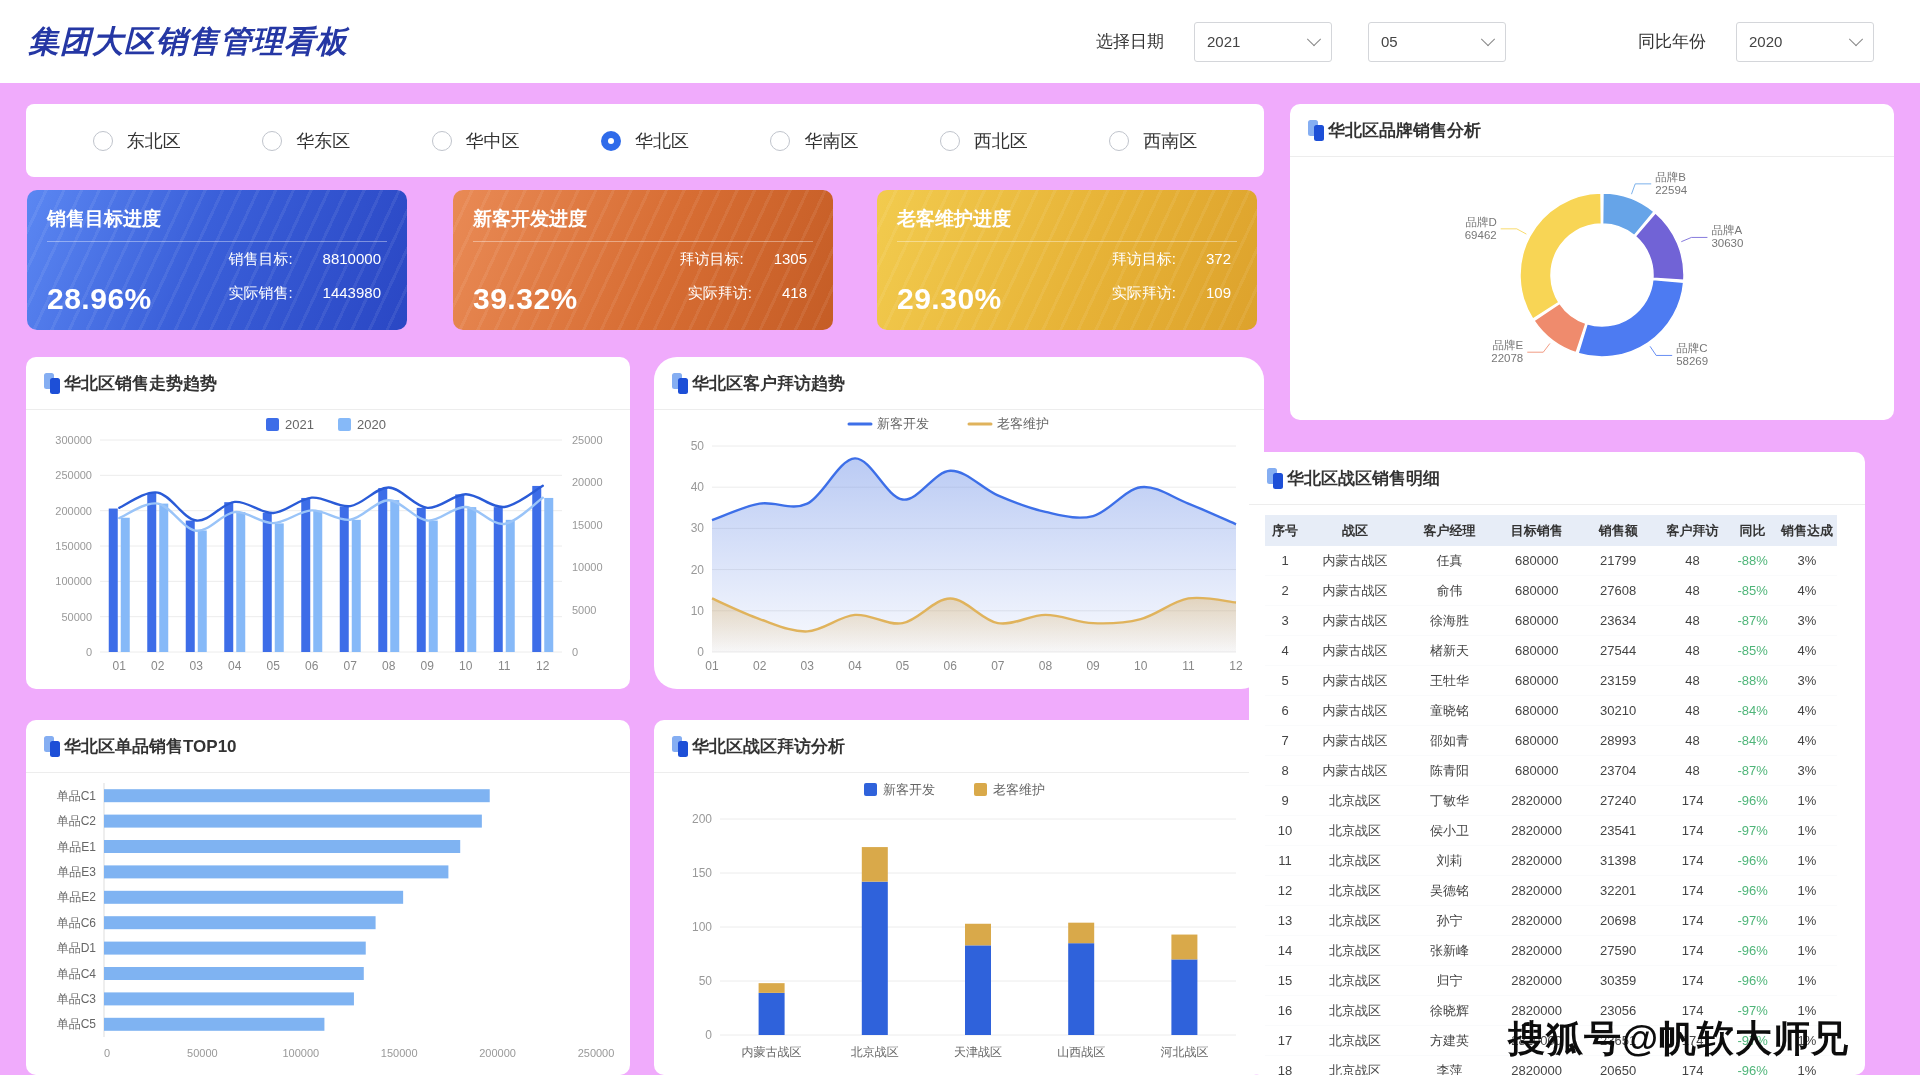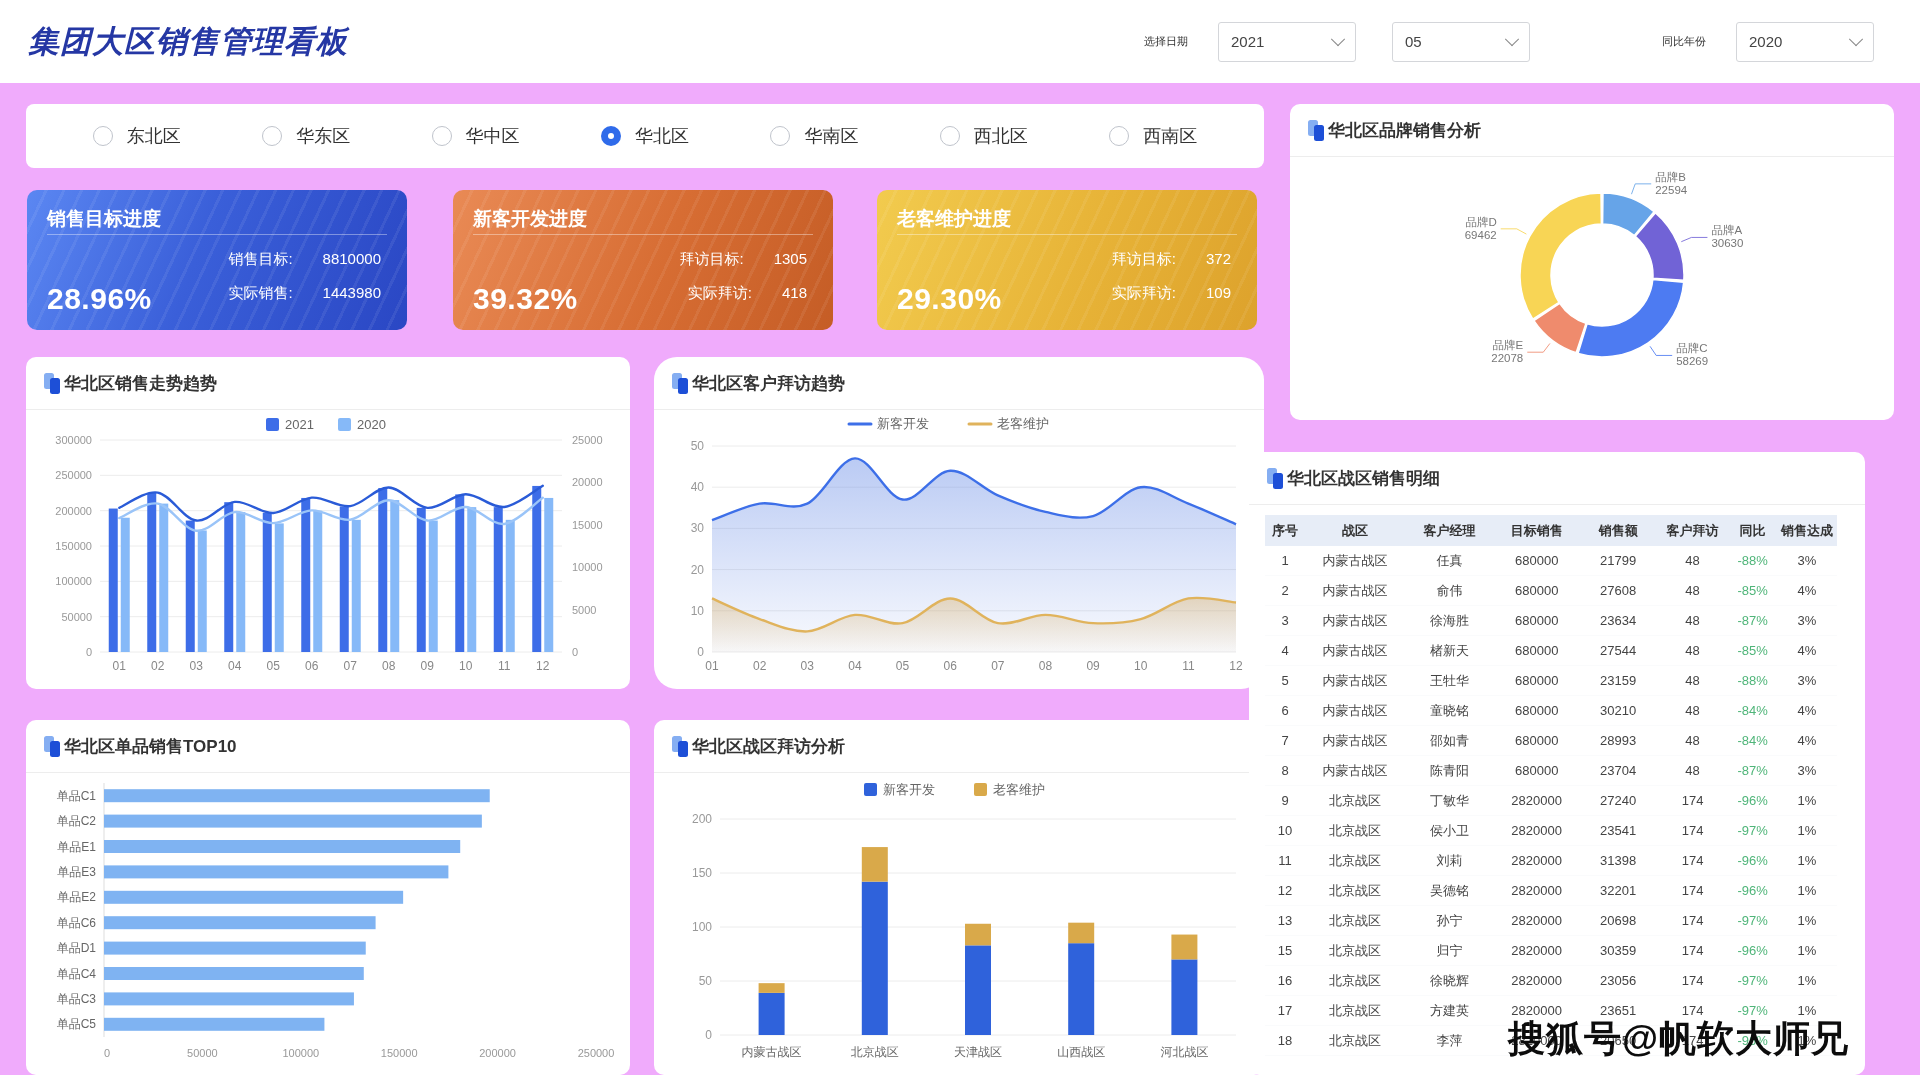--- a/index.html
+++ b/index.html
@@ -5,46 +5,46 @@
   html,body{margin:0;padding:0;}
   body{width:1920px;height:1075px;overflow:hidden;background:#f1f2f4;
        font-family:"Liberation Sans","DejaVu Sans",sans-serif;}
   .page{position:relative;width:1920px;height:1075px;background:#f0abfc;overflow:hidden;}
 
   
   .header{position:absolute;left:0;top:0;width:100%;height:83px;background:#ffffff;
           display:flex;align-items:center;justify-content:space-between;}
   .app-title{margin-left:28px;font-size:31px;font-weight:bold;font-style:italic;color:#2537a4;letter-spacing:1px;}
   .controls{display:flex;align-items:center;margin-right:46px;}
-  .ctl-label{font-size:11px;color:#333;margin-right:30px;}
+  .ctl-label{font-size:17px;color:#333;margin-right:30px;}
   .lbl2{margin-left:96px;}
   .select{width:112px;height:38px;border:1px solid #d4d6da;border-radius:3px;background:#fff;
           display:flex;align-items:center;justify-content:space-between;padding:0 12px;margin-right:36px;cursor:pointer;}
   .select:last-child{margin-right:0;}
   .select span{font-size:15px;color:#444;}
   .chev{width:9px;height:9px;border-right:1.6px solid #888;border-bottom:1.6px solid #888;
         transform:rotate(45deg) translate(-2px,-2px);}
 
   
-  .region-bar{position:absolute;left:26px;top:104px;width:1238px;height:64px;background:#fff;border-radius:8px;
+  .region-bar{position:absolute;left:26px;top:104px;width:1238px;height:73px;background:#fff;border-radius:8px;
               display:flex;align-items:center;justify-content:space-around;padding:0 26px;box-sizing:border-box;}
   .region-item{display:flex;align-items:center;gap:14px;cursor:pointer;}
   .radio{width:20px;height:20px;border-radius:50%;border:1px solid #c0c4cc;background:#fff;box-sizing:border-box;}
   .radio.on{border:none;background:#2f6bea;position:relative;}
   .radio.on::after{content:"";position:absolute;left:7px;top:7px;width:6px;height:6px;border-radius:50%;background:#fff;}
   .rtext{font-size:18px;color:#333;}
 
   
   .kpi{position:absolute;top:190px;width:380px;height:140px;border-radius:10px;color:#fff;overflow:hidden;}
   .kpi::before{content:"";position:absolute;inset:0;
      background:repeating-linear-gradient(115deg,rgba(255,255,255,.07) 0 3px,transparent 3px 16px);}
   .kpi-blue{background:linear-gradient(110deg,#5b87f2 0%,#3a5fd9 45%,#2a47c4 100%);}
   .kpi-orange{background:linear-gradient(110deg,#e98a55 0%,#d76d33 55%,#c55d26 100%);}
   .kpi-gold{background:linear-gradient(110deg,#f2cb4e 0%,#e7b337 55%,#dda22c 100%);}
-  .kpi-head{position:relative;margin:0 20px;padding:16px 0 2px;border-bottom:1px solid rgba(255,255,255,.38);
+  .kpi-head{position:relative;margin:0 20px;padding:16px 0 9px;border-bottom:1px solid rgba(255,255,255,.38);
             font-size:19px;font-weight:bold;}
   .kpi-percent{position:absolute;left:20px;bottom:14px;font-size:30px;font-weight:bold;letter-spacing:.5px;}
   .kpi-rows{position:absolute;right:26px;top:60px;display:flex;flex-direction:column;gap:15px;font-size:15px;}
   .kpi-row{display:flex;justify-content:flex-end;gap:30px;}
 
   
   .panel{position:absolute;background:#fff;border-radius:10px;overflow:hidden;}
   .panel-head{display:flex;align-items:center;gap:3px;height:52px;padding:0 18px;border-bottom:1px solid #ededed;}
   .ticon{position:relative;width:17px;height:21px;flex:0 0 17px;}
   .ticon i{position:absolute;border-radius:2.5px;}
@@ -553,20 +553,30 @@
             <td>13</td>
             <td>北京战区</td>
             <td>孙宁</td>
             <td>2820000</td>
             <td>20698</td>
             <td>174</td>
             <td class="green">-97%</td>
             <td>1%</td>
           </tr>
           <tr>
+            <td>14</td>
+            <td>北京战区</td>
+            <td>张新峰</td>
+            <td>2820000</td>
+            <td>27590</td>
+            <td>174</td>
+            <td class="green">-96%</td>
+            <td>1%</td>
+          </tr>
+          <tr>
             <td>15</td>
             <td>北京战区</td>
             <td>归宁</td>
             <td>2820000</td>
             <td>30359</td>
             <td>174</td>
             <td class="green">-96%</td>
             <td>1%</td>
           </tr>
           <tr>

